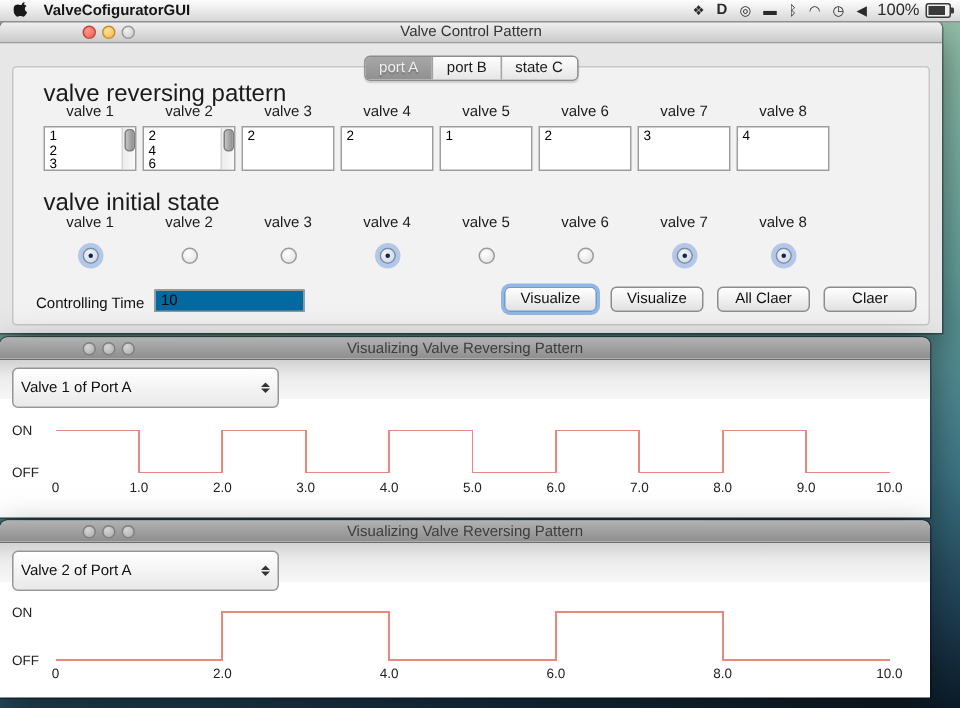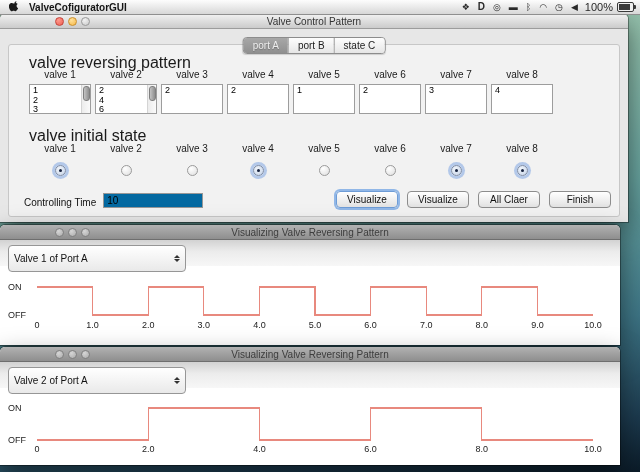--- a/index.html
+++ b/index.html
@@ -225,21 +225,21 @@
         </div>
       </div>
 
     <div class="bottom-row">
       <span>Controlling Time</span>
       <input class="time-input" value="10" style="">
       <span class="btnrow" id="action-buttons">
           <button class="btn focused">Visualize</button>
           <button class="btn">Visualize</button>
           <button class="btn">All Claer</button>
-          <button class="btn">Finish</button>
+          <button class="btn">Claer</button>
         </span>
     </div>
   </div>
 </div>
 
 <div class="window vizwin" style="left:0;top:225px;width:620px;height:120px;">
   <div class="titlebar inactive">
     <span class="tlights">
       <span class="tl dim"></span>
       <span class="tl dim"></span>

